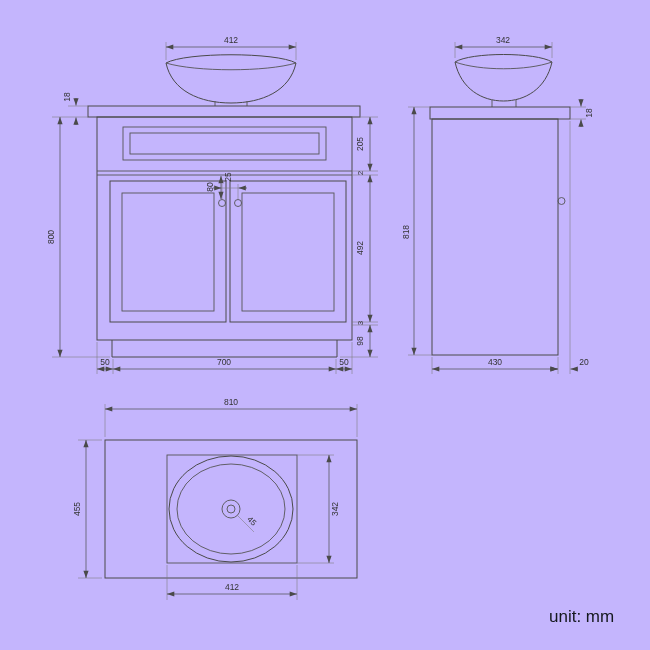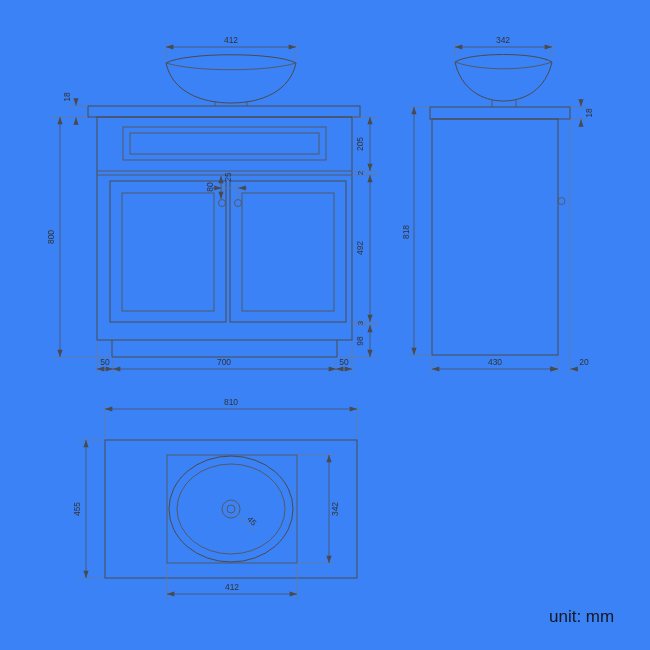--- a/index.html
+++ b/index.html
@@ -1,17 +1,17 @@
 <!DOCTYPE html>
 <html><head>
 <meta charset="utf-8">
 <style>
   html,body { margin:0; padding:0; background:#ffffff; }
   .canvas {
-    position:relative; width:650px; height:650px; background:#3b82f6;
+    position:relative; width:650px; height:650px; background:#c4b5fd;
     font-family:"Liberation Sans", sans-serif; overflow:hidden;
   }
   svg { display:block; }
   .obj   { fill:none; stroke:#4a4a4a; stroke-width:1; }
   .obj2  { fill:none; stroke:#555555; stroke-width:0.9; }
   .dimline { fill:none; stroke:#4a4a4a; stroke-width:0.7; }
   .ext   { fill:none; stroke:#7a7a7a; stroke-width:0.55; }
   .dim   { font-size:8.5px; fill:#333333; }
   .dim-s { font-size:8px;  fill:#333333; }
   .unit  { font-size:17px; fill:#15181e; font-weight:500; }

